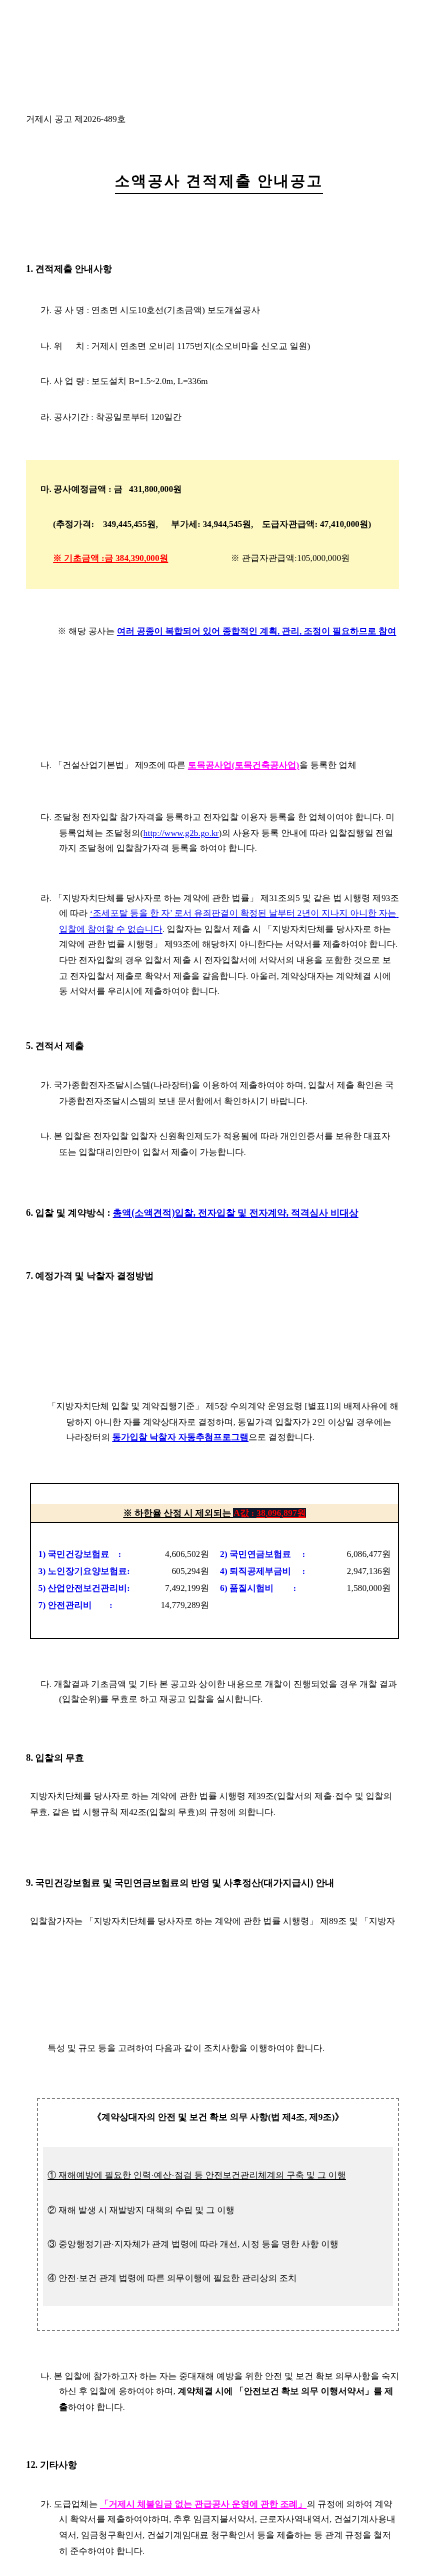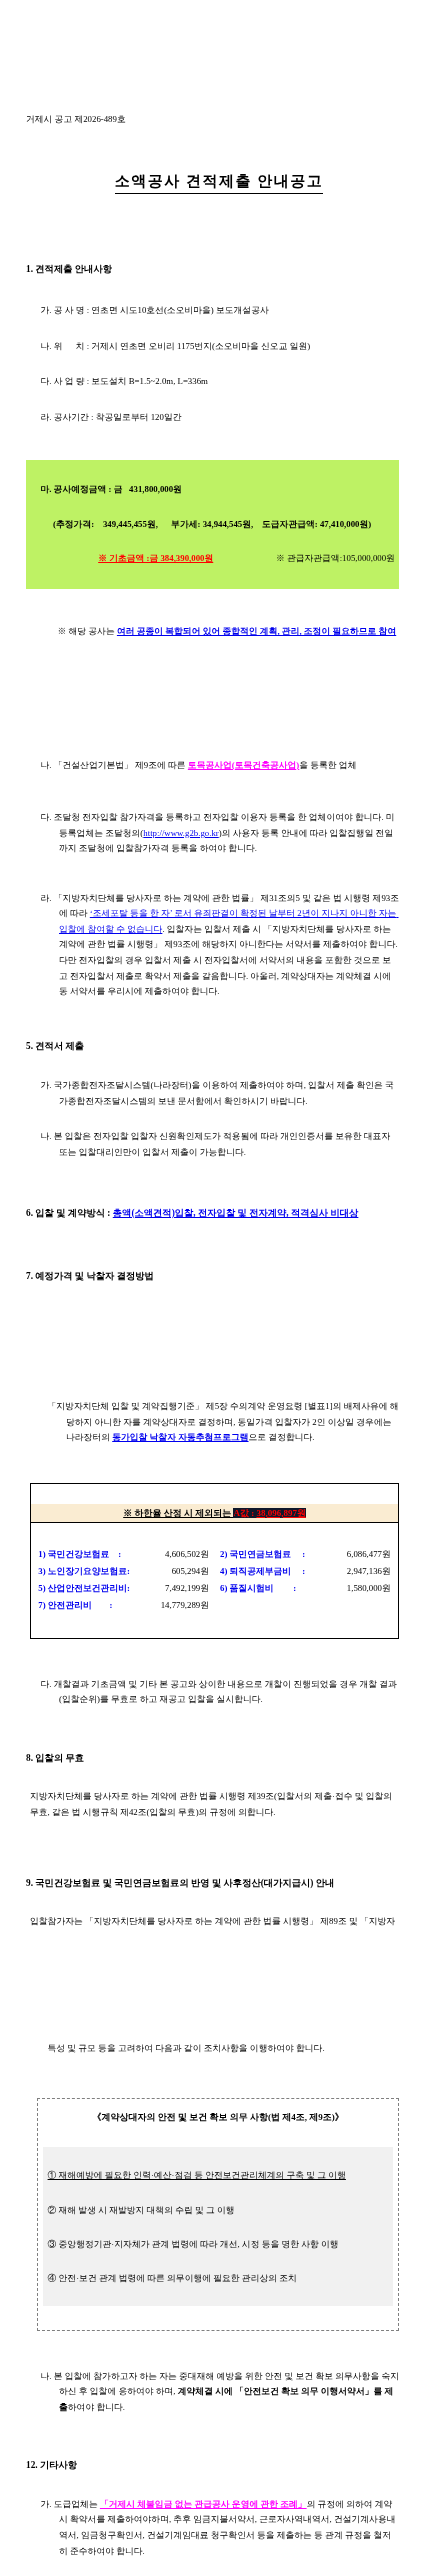--- a/index.html
+++ b/index.html
@@ -17,24 +17,24 @@
   .red{color:#ff0000;}
   .hl-y{background:#0f172a;}
   .h{font-weight:bold;font-size:9.3px;}
   .notice-no{padding-top:52px;font-size:8.8px;}
   .title-wrap{text-align:center;margin-top:14.4px;}
   .title{display:inline-block;font-size:15px;font-weight:bold;letter-spacing:1.5px;border-bottom:1.5px solid #000;padding-bottom:2.1px;}
   .sec1h{margin-top:27px;}
   .item{padding-left:33px;text-indent:-18.5px;}
   .item2{padding-left:40px;text-indent:-18.5px;}
   .plain{margin-left:4px;}
-  .budget{background:#bef264;margin-top:4.1px;padding:2.1px 4.1px 4.1px 4.1px;}
+  .budget{background:#fef9c3;margin-top:4.1px;padding:2.1px 4.1px 4.1px 4.1px;}
   .budget-r1{font-weight:bold;padding-left:10.3px;}
   .budget-r2{padding-left:23px;font-weight:bold;}
-  .budget-r3{display:flex;padding-left:23px;justify-content:flex-end;}
+  .budget-r3{display:flex;padding-left:23px;}
   .budget-r3 .left{flex:0 0 52%;}
   .note-ind{padding-left:47px;text-indent:-15.5px;}
   .abox{border:0.5px solid #000;margin:7.2px 0 3.1px 4.1px;}
   .abox-head{background:#faecd2;text-align:center;padding:2.6px 0;border-bottom:0.5px solid #000;font-size:9px;}
   .abox-body{display:grid;grid-template-columns:1fr 1fr;padding:3.1px 7.2px 5.2px 7.2px;column-gap:11px;}
   .abox-cell{display:flex;justify-content:space-between;line-height:1.9;}
   .abox-cell .lbl{color:#0000ee;font-weight:bold;}
   .sbox{border:0.8px dashed #7f7f7f;margin:11.3px 0 0 11.3px;padding:0 5.2px 4.1px 5.2px;}
   .sbox-legend{display:table;margin:-7.7px auto 0 auto;background:#fff;padding:0 5.2px;font-weight:bold;font-size:9px;}
   .sbox-items{background:#f1f1f1;margin-top:3.1px;padding:1px 4.1px;}
@@ -46,21 +46,21 @@
 <div class="doc">
 
   
   <div class="page">
     <p class="notice-no">거제시 공고 제2026-489호</p>
     <div class="title-wrap">
       <span class="title">소액공사 견적제출 안내공고</span>
     </div>
 
     <p class="h sec1h">1. 견적제출 안내사항</p>
-    <p class="item" style="margin-top:5.2px">가. 공 사 명 : 연초면 시도10호선(소오비마을) 보도개설공사</p>
+    <p class="item" style="margin-top:5.2px">가. 공 사 명 : 연초면 시도10호선(기초금액) 보도개설공사</p>
     <p class="item">나. 위      치 : 거제시 연초면 오비리 1175번지(소오비마을 신오교 일원)</p>
     <p class="item">다. 사 업 량 : 보도설치 B=1.5~2.0m, L=336m</p>
     <p class="item">라. 공사기간 : 착공일로부터 120일간</p>
 
     <div class="budget">
       <p class="budget-r1">마. 공사예정금액 : 금   431,800,000원</p>
       <p class="budget-r2">(추정가격:    349,445,455원,      부가세: 34,944,545원,    도급자관급액: 47,410,000원)</p>
       <div class="budget-r3">
         <span class="left red b u">※ 기초금액 :금 384,390,000원</span>
         <span>※ 관급자관급액:105,000,000원</span>

